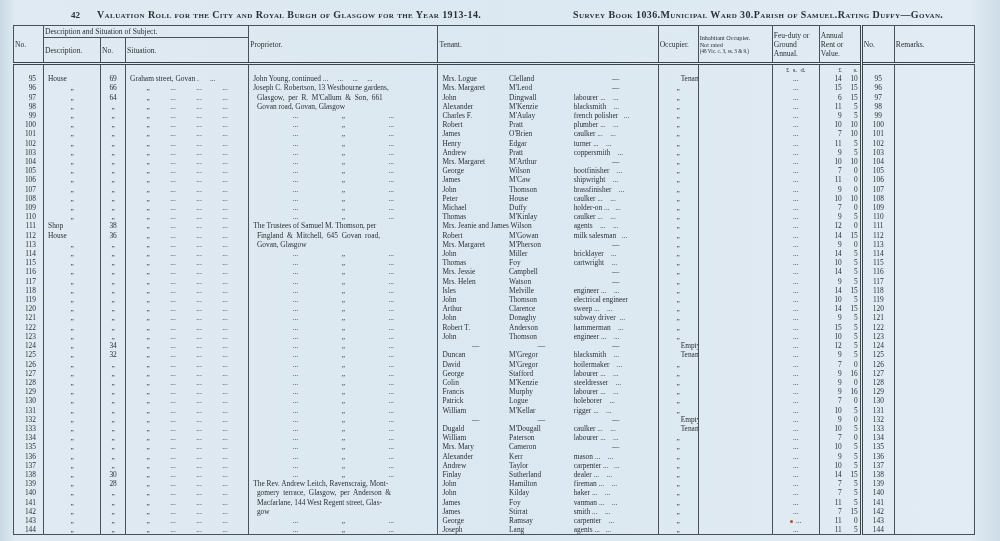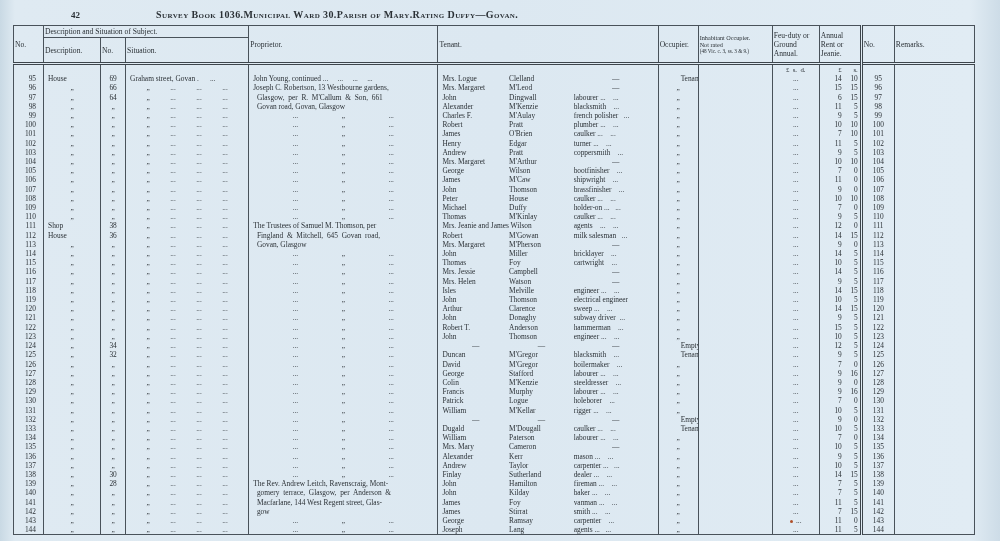--- a/index.html
+++ b/index.html
@@ -10,21 +10,21 @@
     color:#2b3136;
     -webkit-font-smoothing:antialiased;
   }
   .page-head{
     display:flex;align-items:baseline;
     margin:9px 24px 5px 30px;
     font-size:10px;font-weight:bold;
     font-variant:small-caps;letter-spacing:.4px;white-space:nowrap;
   }
   .page-head .pageno{font-size:9px;margin-right:17px;letter-spacing:0;margin-left:41px;}
-  .page-head .spread{flex:1;display:flex;justify-content:flex-start;margin-left:59px;}
+  .page-head .spread{flex:1;display:flex;justify-content:center;margin-left:59px;}
   table{
     border-collapse:collapse;table-layout:fixed;
     margin:0 0 0 13px;width:962px;
     font-size:7.4px;
   }
   table,th,td{border:1px solid #49525a;}
   th{
     font-weight:normal;font-size:7.6px;line-height:9px;
     padding:1px 1px;text-align:left;vertical-align:middle;
   }
@@ -60,24 +60,25 @@
   td.no2{border-left:3px double #3d454c;}
   .speck{display:inline-block;width:3px;height:3px;border-radius:50%;
          background:#b0502a;vertical-align:middle;margin-right:3px;}
   td.feucell{text-align:center;}
 </style>
 </head>
 <body>
 
 <div class="page-head">
   <span class="pageno">42</span>
+  <span>Valuation Roll for the City and Royal Burgh of Glasgow for the Year 1913-14.</span>
   <span class="spread">
     <span>Survey Book 1036.</span>
     <span>Municipal Ward 30.</span>
-    <span>Parish of Mary.</span>
+    <span>Parish of Samuel.</span>
     <span>Rating Duffy—Govan.</span>
   </span>
 </div>
 
 <table>
   <colgroup>
     <col style="width:30px">
       <col style="width:57px">
       <col style="width:25px">
     <col style="width:123px">
@@ -96,21 +97,21 @@
       <th colspan="3">Description and Situation of Subject.</th>
       <th rowspan="2">Proprietor.</th>
       <th rowspan="2">Tenant.</th>
       <th rowspan="2">Occupier.</th>
       <th rowspan="2" class="small3">
         <div>Inhabitant Occupier.</div>
         <div>Not rated</div>
         <div class="tiny">(48 Vic. c. 3, ss. 3 &amp; 9.)</div>
       </th>
       <th rowspan="2" style="white-space:normal;">Feu-duty or Ground Annual.</th>
-      <th rowspan="2" style="white-space:normal;">Annual Rent or Jeanie.</th>
+      <th rowspan="2" style="white-space:normal;">Annual Rent or Value.</th>
       <th rowspan="2" class="no2h" style="border-left:3px double #3d454c;">No.</th>
       <th rowspan="2">Remarks.</th>
     </tr>
     <tr class="sub">
       <th>Description.</th>
       <th>No.</th>
       <th>Situation.</th>
     </tr>
   </thead>
   <tbody id="rows">

